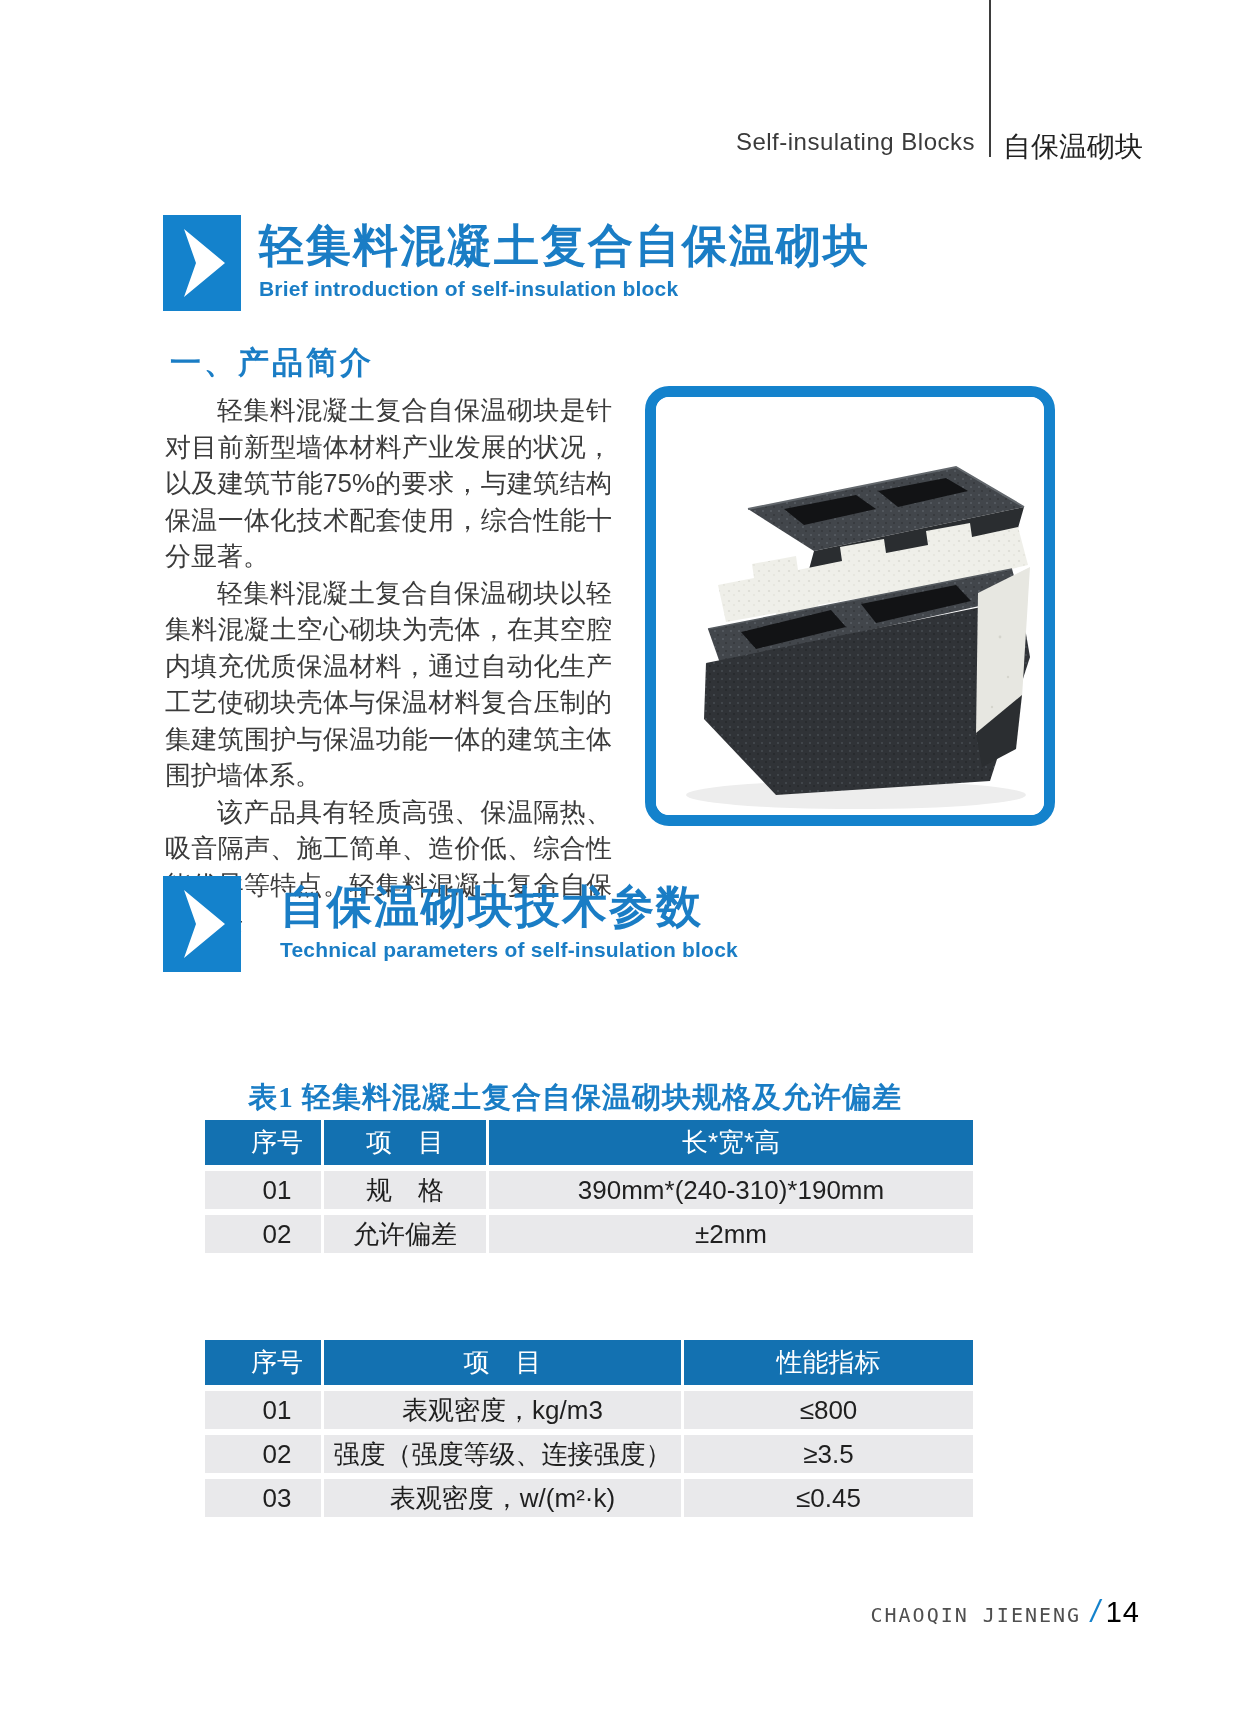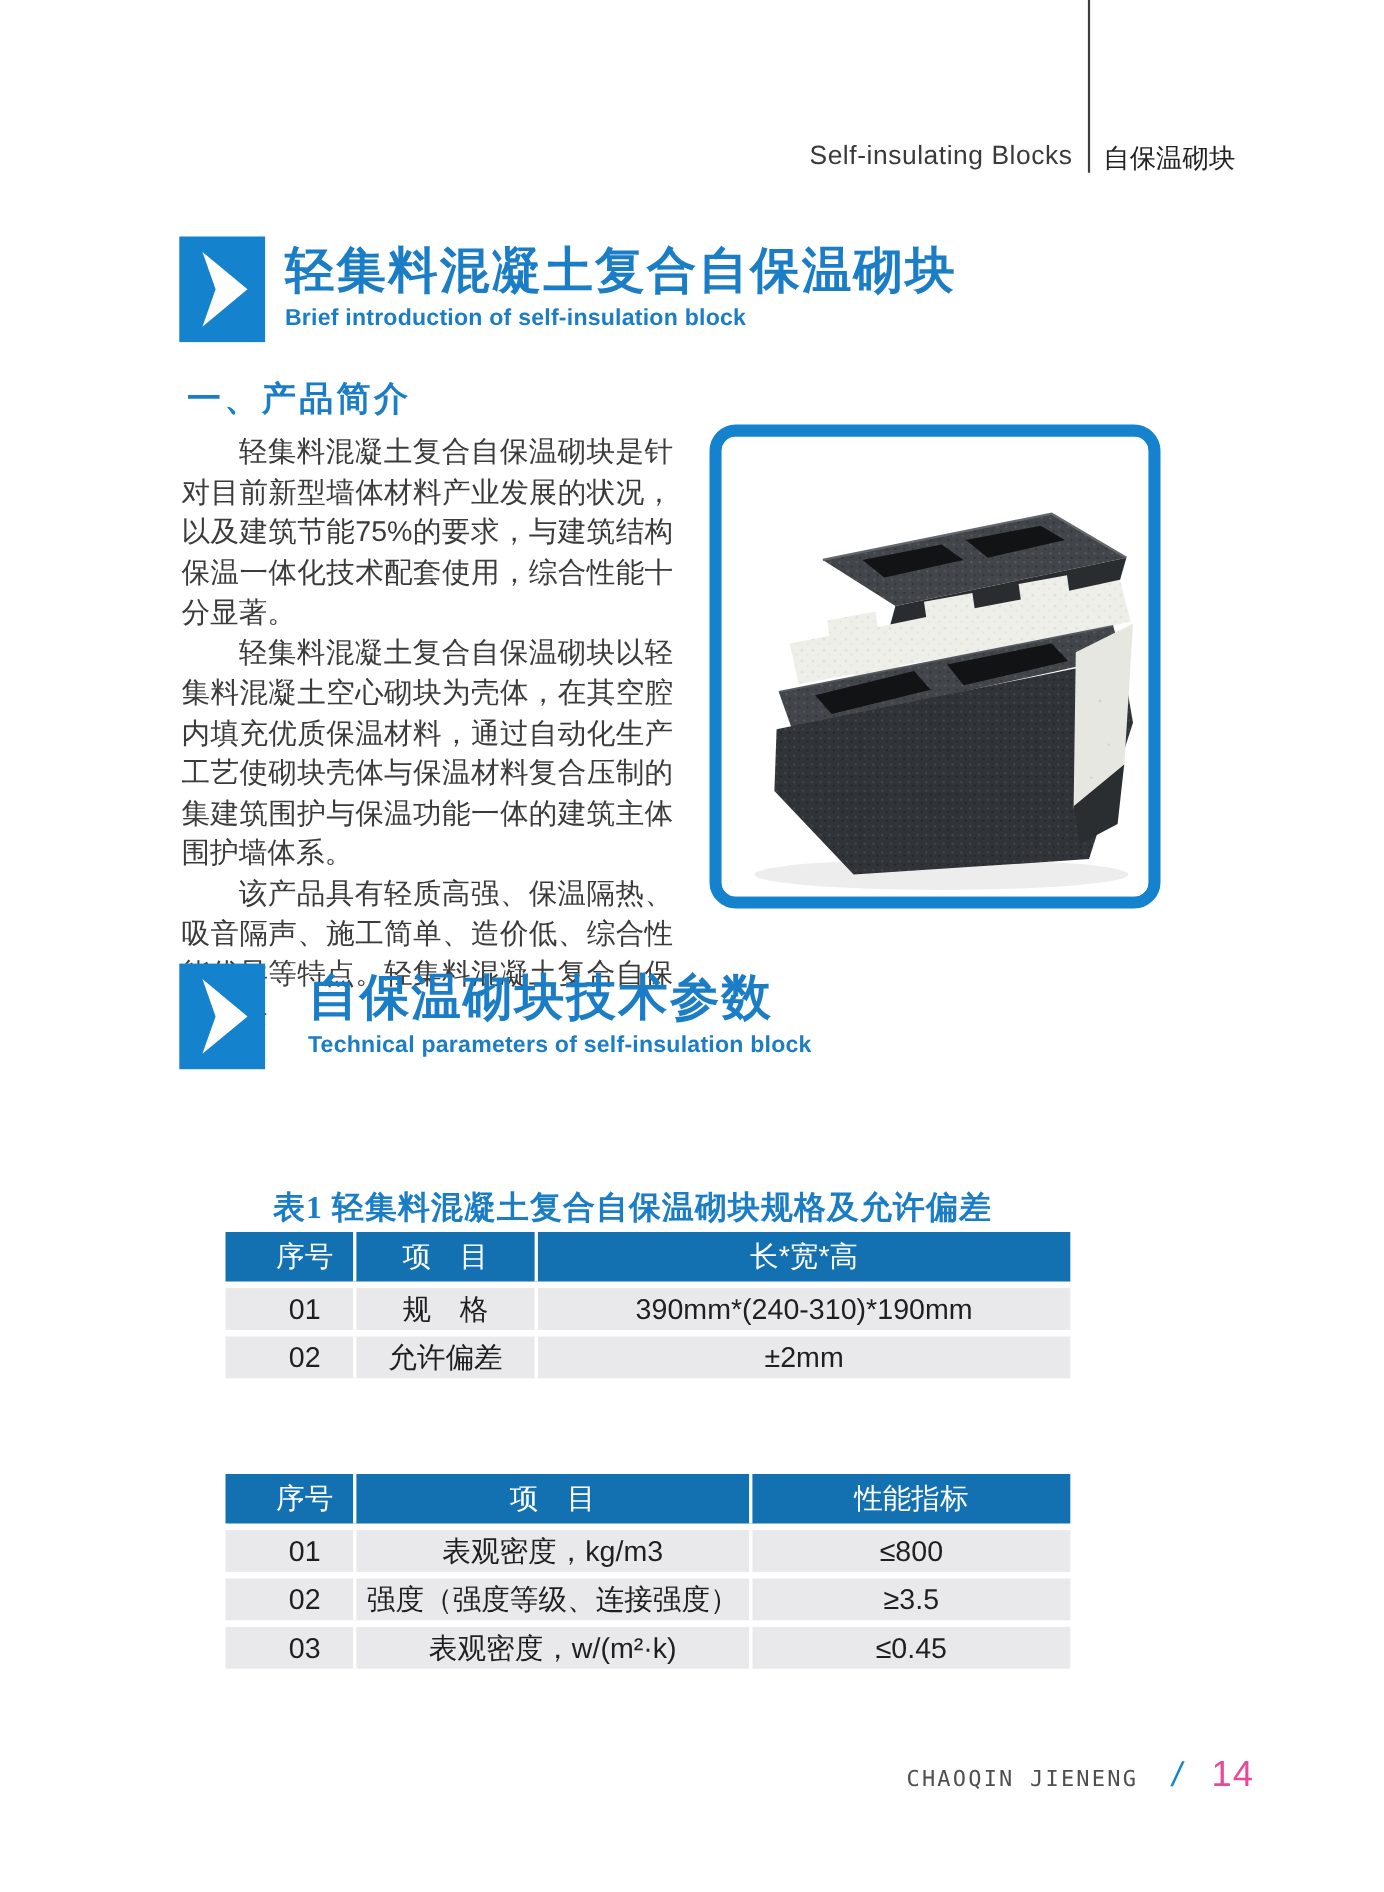--- a/index.html
+++ b/index.html
@@ -4,21 +4,21 @@
 <style>
   html,body{margin:0;padding:0;background:#ffffff;}
   .page{
     position:relative;width:1258px;height:1720px;background:#fff;overflow:hidden;
     font-family:"Liberation Sans",sans-serif;color:#333;
   }
   
   .header-rule{position:absolute;left:989px;top:0;width:2px;height:157px;background:#3d3d3d;}
   .ph-en{position:absolute;top:128px;left:640px;width:335px;text-align:right;
          font-size:24px;color:#3a3a3a;letter-spacing:0.5px;}
-  .ph-zh{position:absolute;top:128px;left:1003px;font-size:24px;color:#222;}
+  .ph-zh{position:absolute;top:128px;left:1003px;font-size:28px;color:#222;}
   
   .sec-head{position:absolute;display:flex;align-items:flex-start;}
   .sec-head.s1{left:163px;top:215px;}
   .sec-head.s2{left:163px;top:876px;gap:21px;}
   .arrow-box{width:78px;height:96px;background:#1482cc;flex:0 0 auto;}
   .sec-titles{margin-left:18px;padding-top:2px;}
   .sec-title-zh{font-size:45px;font-weight:bold;color:#1a7dc5;letter-spacing:2px;line-height:1.28;}
   .sec-title-en{font-size:21px;font-weight:bold;color:#1a7dc5;letter-spacing:0.2px;margin-top:2px;}
   
   .intro-heading{position:absolute;left:170px;top:342px;margin:0;
@@ -45,24 +45,24 @@
   .t-row.body{background:#e9e9eb;color:#1f1f1f;height:38px;margin-top:6px;}
   .t-cell{display:flex;align-items:center;justify-content:center;
     font-size:26px;border-right:3px solid #ffffff;box-sizing:border-box;}
   .t-cell:last-child{border-right:none;}
   .tbl .c1{width:91px;flex:0 0 auto;}
   .tbl.cols-spec .c2{width:165px;flex:0 0 auto;}
   .tbl.cols-perf .c2{width:360px;flex:0 0 auto;}
   .tbl .c3{flex:1;border-radius:18px;}
   
   .footer{position:absolute;top:1594px;left:0;width:1140px;display:flex;
-    justify-content:flex-end;align-items:baseline;gap:21px;}
+    justify-content:flex-end;align-items:baseline;}
   .footer .brand{font-family:"DejaVu Sans Mono",monospace;font-size:20px;color:#4f4f4f;letter-spacing:2px;}
   .footer .slash{font-size:31px;font-style:italic;color:#1482cc;margin:0 6px 0 10px;}
-  .footer .pagenum{font-size:33px;color:#ec4899;letter-spacing:1px;}
+  .footer .pagenum{font-size:29px;color:#000000;letter-spacing:1px;}
 </style>
 </head>
 <body>
 
 <div class="page">
 
   <div class="header-rule"></div>
   <div class="ph-en">Self-insulating Blocks</div>
   <div class="ph-zh">自保温砌块</div>
 

